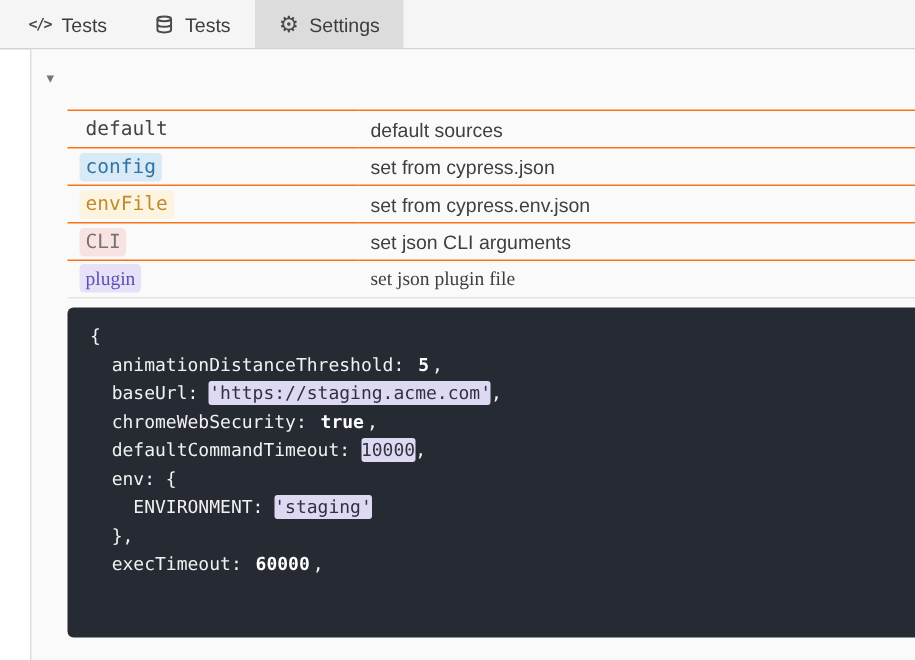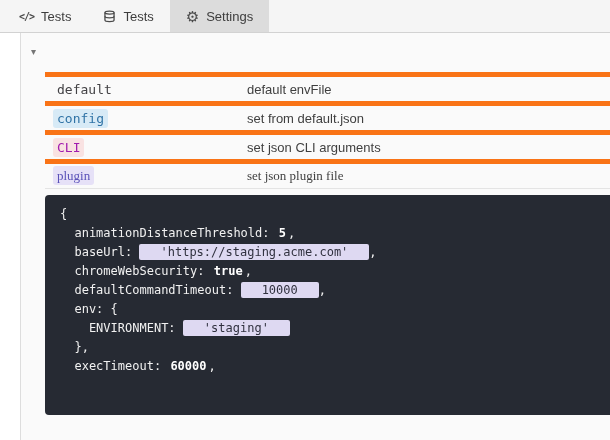--- a/index.html
+++ b/index.html
@@ -34,41 +34,41 @@
   .sec-header {
     display:flex; align-items:center; gap:8px;
     margin-left:-14px; font-size:14px; color:#333333; cursor:pointer;
   }
   .caret { font-size:10px; color:#757575; }
   .desc { margin:17px 0 0 0; font-size:13px; color:#5e5e5e; }
 
   
   .sources { margin-top:15px; width:100%; border-collapse:collapse; }
   .sources td {
-    border-top:5px solid #f97316; padding:4px 8px;
+    border-top:1px solid #f97316; padding:4px 8px;
     font-size:13px; color:#3f3f3f; height:16px; vertical-align:middle;margin-top:22px;
   }
   .sources tr:last-child td { border-bottom:1px solid #e4e4e4;font-family:Liberation Serif, serif; }
   .src-name { width:178px; font-family:"DejaVu Sans Mono", monospace; font-size:12px; }
   .badge { padding:2px 4px; border-radius:3px; }
 
   
   .codeblock {
     margin-top:6px; margin-right:0;
     background:var(--code-bg, #262a33);
     border-radius:4px 0 0 4px;
     padding:10px 15px; min-height:200px;
     font-family:"DejaVu Sans Mono", monospace; font-size:12px;
     line-height:19px; color:#f1f1f1; white-space:pre;
   }
   .codeline { white-space:pre; }
   .val { font-weight:bold; color:#ffffff; padding:0 2px; }
   .hl  {
     background:var(--hl-bg, #ded9f2); color:var(--hl-text, #30313f);
-    padding:1px 21px; border-radius:2px;
+    padding:1px 0; border-radius:2px;
   }
 </style>
 </head>
 <body>
 
 <div class="header">
   <div class="tab">
     <span class="ticon code-glyph">&lt;/&gt;</span>
     <span>Tests</span>
   </div>
@@ -92,28 +92,32 @@
 
   <div class="sec-header">
     <span class="caret">▾</span>
   </div>
 
 
   <table class="sources">
     <tbody>
         <tr>
           <td class="src-name"><span class="badge" style="color: rgb(67, 66, 69);">default</span></td>
-          <td>default envFile</td>
+          <td>default sources</td>
         </tr>
         <tr>
           <td class="src-name"><span class="badge" style="color: rgb(48, 115, 166); background: rgb(215, 234, 246); text-align: center;">config</span></td>
-          <td>set from default.json</td>
+          <td>set from cypress.json</td>
         </tr>
         <tr>
-          <td class="src-name"><span class="badge" style="color: #a21caf; background: rgb(249, 226, 226);">CLI</span></td>
+          <td class="src-name"><span class="badge" style="color: rgb(192, 138, 45); background: rgb(253, 244, 224);">envFile</span></td>
+          <td>set from cypress.env.json</td>
+        </tr>
+        <tr>
+          <td class="src-name"><span class="badge" style="color: #737373; background: rgb(249, 226, 226);">CLI</span></td>
           <td>set json CLI arguments</td>
         </tr>
         <tr>
           <td class="src-name"><span class="badge" style="color: rgb(90, 81, 184); background: rgb(230, 225, 247);">plugin</span></td>
           <td>set json plugin file</td>
         </tr>
       </tbody>
   </table>
 
   <div class="codeblock"><div class="codeline"><span>{</span></div><div class="codeline"><span>  animationDistanceThreshold: </span><span class="val">5</span><span>,</span></div><div class="codeline"><span>  baseUrl: </span><span class="hl">'https://staging.acme.com'</span><span>,</span></div><div class="codeline"><span>  chromeWebSecurity: </span><span class="val">true</span><span>,</span></div><div class="codeline"><span>  defaultCommandTimeout: </span><span class="hl">10000</span><span>,</span></div><div class="codeline"><span>  env: {</span></div><div class="codeline"><span>    ENVIRONMENT: </span><span class="hl">'staging'</span></div><div class="codeline"><span>  },</span></div><div class="codeline"><span>  execTimeout: </span><span class="val">60000</span><span>,</span></div></div>

